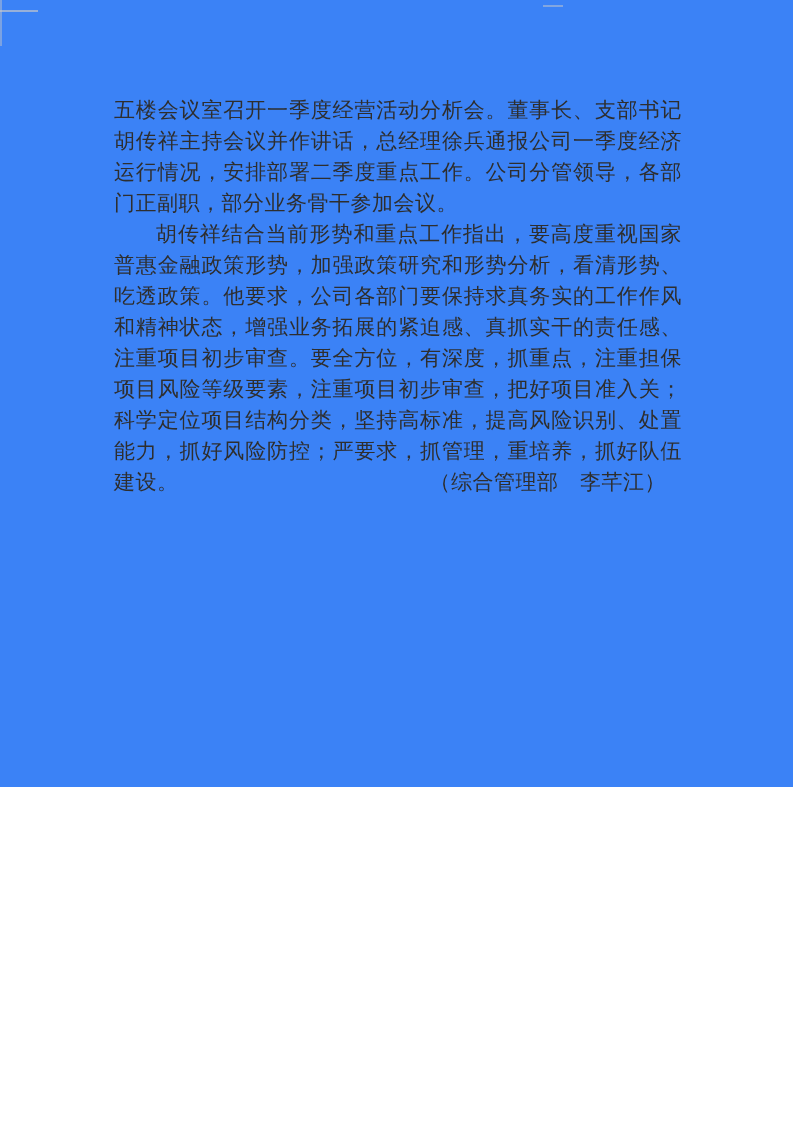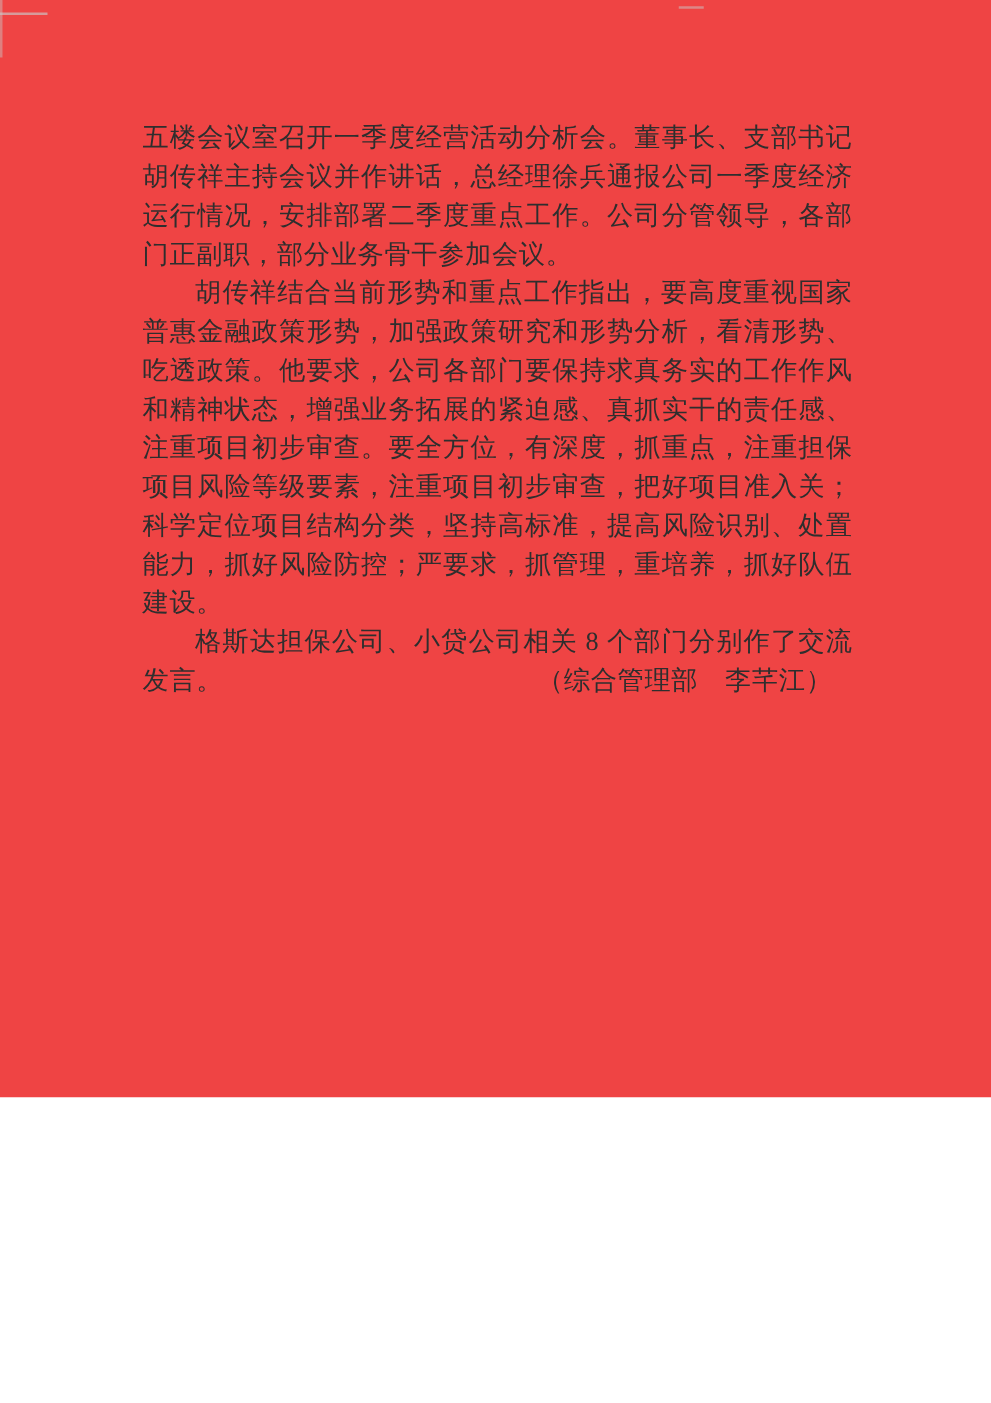--- a/index.html
+++ b/index.html
@@ -3,22 +3,22 @@
 <meta charset="utf-8">
 <style>
   html, body {
     margin: 0;
     padding: 0;
     background: #ffffff;
   }
   .page {
     position: relative;
     width: 793px;
-    height: 878px;
-    background: #ef4444;
+    height: 787px;
+    background: #3b82f6;
     overflow: hidden;
     font-family: "Liberation Serif", "DejaVu Serif", serif;
   }
   
   .artifact {
     position: absolute;
     background: #c9c9c9;
     opacity: 0.65;
   }
   .artifact.a1 { left: 0; top: 10px; width: 38px; height: 2px; }
@@ -65,21 +65,18 @@
 
 <div class="page">
 
   <div class="artifact a1"></div>
   <div class="artifact a2"></div>
   <div class="artifact a3"></div>
 
   <div class="content" style="position:absolute;">
     <p class="para">五楼会议室召开一季度经营活动分析会。董事长、支部书记胡传祥主持会议并作讲话，总经理徐兵通报公司一季度经济运行情况，安排部署二季度重点工作。公司分管领导，各部门正副职，部分业务骨干参加会议。</p>
     <p class="para indent">胡传祥结合当前形势和重点工作指出，要高度重视国家普惠金融政策形势，加强政策研究和形势分析，看清形势、吃透政策。他要求，公司各部门要保持求真务实的工作作风和精神状态，增强业务拓展的紧迫感、真抓实干的责任感、注重项目初步审查。要全方位，有深度，抓重点，注重担保项目风险等级要素，注重项目初步审查，把好项目准入关；科学定位项目结构分类，坚持高标准，提高风险识别、处置能力，抓好风险防控；严要求，抓管理，重培养，抓好队伍建设。</p>
-    <p class="para indent">
-      <span>格斯达担保公司、小贷公司相关 8 个部门分别作了交流发言。</span>
-    </p>
     <span class="attribution">（综合管理部　李芊江）</span>
   </div>
 
   <div class="page-number">2</div>
 
 </div>
 
 </body></html>

